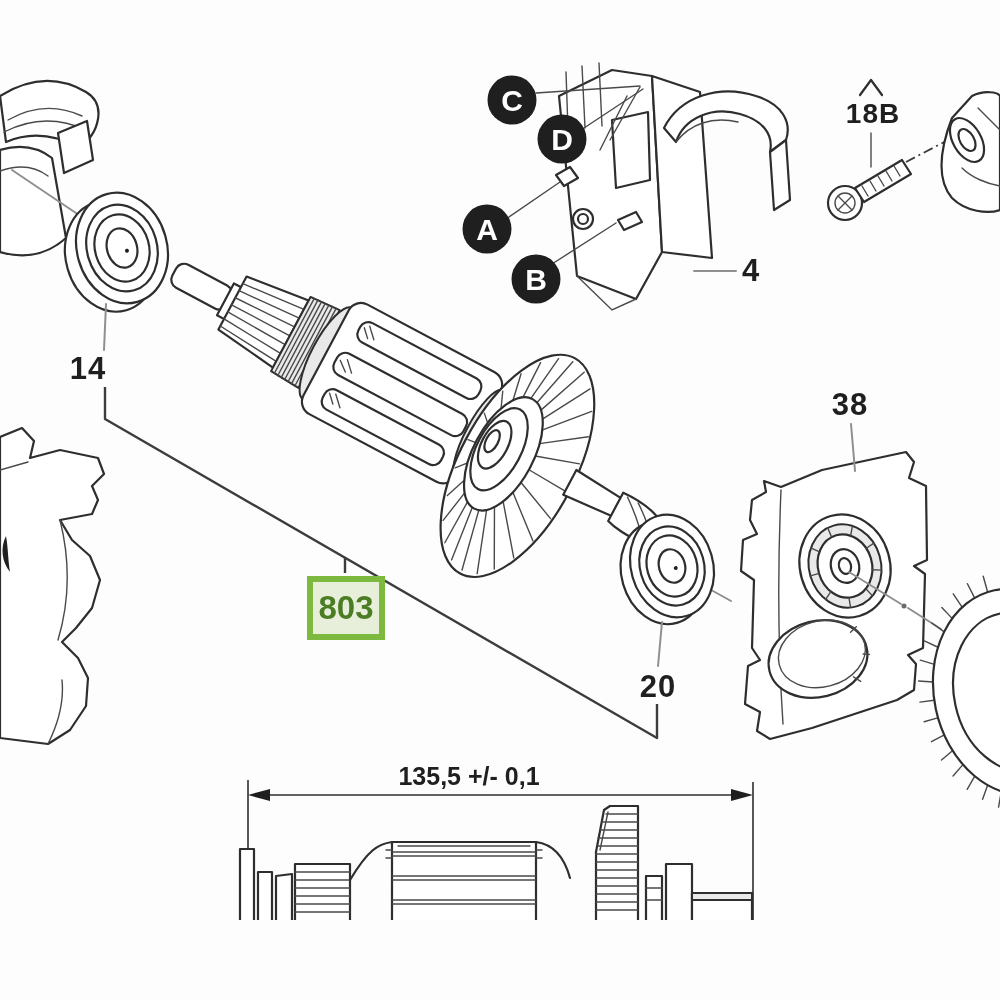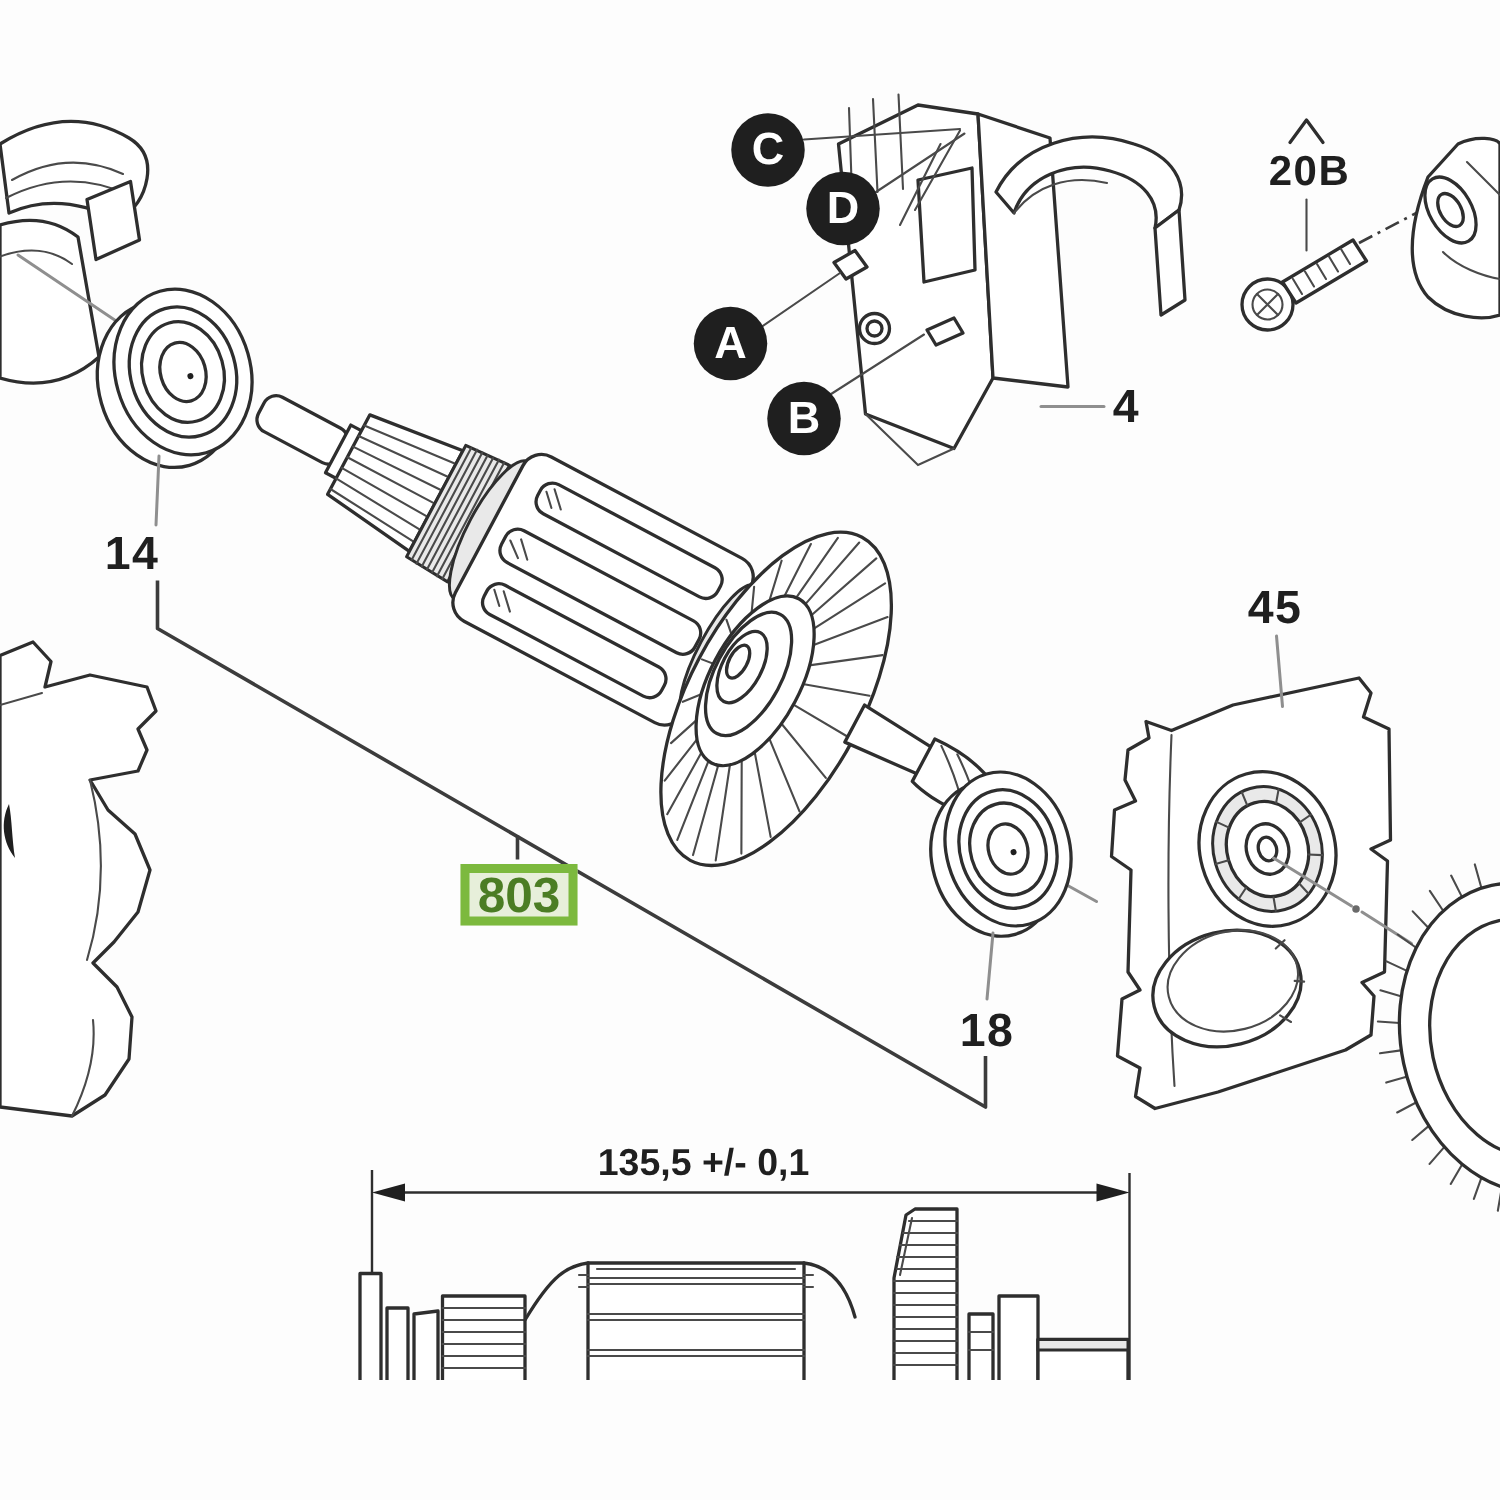--- a/index.html
+++ b/index.html
@@ -2,21 +2,21 @@
 <html style="--ink: #1f1f1f; --line: #2e2e2e; --leader: #8f8f8f; --shade: #e9e9e9; --bg: #fdfdfd; --green-border: #7cb93e; --green-fill: #e7efda; --green-text: #4b7d24;"><head>
 <meta charset="utf-8">
 <style>
   html,body{margin:0;padding:0;}
   body{width:1000px;height:1000px;position:relative;overflow:hidden;background:var(--bg,#fdfdfd);}
   .lbl{position:absolute;transform:translate(-50%,-50%);font-family:"Liberation Sans",sans-serif;
        font-weight:700;color:var(--ink,#1f1f1f);white-space:nowrap;letter-spacing:1px;}
   .ref{position:absolute;width:49px;height:49px;border-radius:50%;background:var(--ink,#1f1f1f);
        color:#fff;display:flex;align-items:center;justify-content:center;
        font:700 30px "Liberation Sans",sans-serif;transform:translate(-50%,-50%);}
-  #badge803{position:absolute;left:307px;top:576px;width:78px;height:41px;box-sizing:border-box;
+  #badge803{position:absolute;left:307px;top:576px;width:78px;height:64px;box-sizing:border-box;
        border:6px solid var(--green-border,#7cb93e);background:var(--green-fill,#e7efda);
        color:var(--green-text,#4b7d24);display:flex;align-items:center;justify-content:center;
        font:700 33px "Liberation Sans",sans-serif;cursor:pointer;}
   svg{position:absolute;left:0;top:0;}
   .s   {stroke:var(--line,#2e2e2e);stroke-width:2.2;fill:none;stroke-linecap:round;stroke-linejoin:round;}
   .sf  {stroke:var(--line,#2e2e2e);stroke-width:2.2;fill:#ffffff;stroke-linejoin:round;}
   .sg  {stroke:var(--line,#2e2e2e);stroke-width:2;fill:var(--shade,#e9e9e9);stroke-linejoin:round;}
   .thin{stroke:#4a4a4a;stroke-width:1.4;fill:none;stroke-linecap:round;}
   .lead{stroke:var(--leader,#8f8f8f);stroke-width:2;fill:none;stroke-linecap:round;}
   .brk {stroke:#3c3c3c;stroke-width:2.4;fill:none;stroke-linejoin:round;}
@@ -192,24 +192,24 @@
     <path class="thin" d="M600 850 L608 812 M606 814 L638 814 M602 822 L638 822 M600 830 L638 830 M598 838 L638 838 M598 846 L638 846 M596 854 L638 854 M596 862 L638 862 M596 870 L638 870 M596 878 L638 878 M596 886 L638 886 M596 894 L638 894 M596 902 L638 902 M596 910 L638 910"></path>
     <path class="sf" d="M646 920 L646 876 L662 876 L662 920"></path>
     <path class="thin" d="M646 888 L662 888 M646 900 L662 900"></path>
     <path class="sf" d="M666 920 L666 864 L692 864 L692 920"></path>
     <path class="sf" d="M692 920 L692 893 L752 893 L752 920"></path>
     <path class="sg" d="M692 893 L752 893 L752 900 L692 900 Z"></path>
   </g>
 </svg>
 
 <div class="lbl" style="left:88px;top:369px;font-size:31px;">14</div>
-<div class="lbl" style="left:658px;top:687px;font-size:31px;">18</div>
-<div class="lbl" style="left:850px;top:405px;font-size:31px;">45</div>
+<div class="lbl" style="left:658px;top:687px;font-size:31px;">20</div>
+<div class="lbl" style="left:850px;top:405px;font-size:31px;">38</div>
 <div class="lbl" style="left:751px;top:271px;font-size:31px;">4</div>
-<div class="lbl" style="left:873px;top:114px;font-size:28px;">20B</div>
+<div class="lbl" style="left:873px;top:114px;font-size:28px;">18B</div>
 <div class="lbl" style="left:469px;top:776px;font-size:25px;letter-spacing:0;text-align:center;">135,5 +/- 0,1</div>
 
 <div class="ref" style="left:512px;top:100px;">C</div>
 <div class="ref" style="left:562px;top:139px;">D</div>
 <div class="ref" style="left:487px;top:229px;">A</div>
 <div class="ref" style="left:536px;top:279px;">B</div>
 
 <div id="badge803">803</div>
 
 </body></html>

